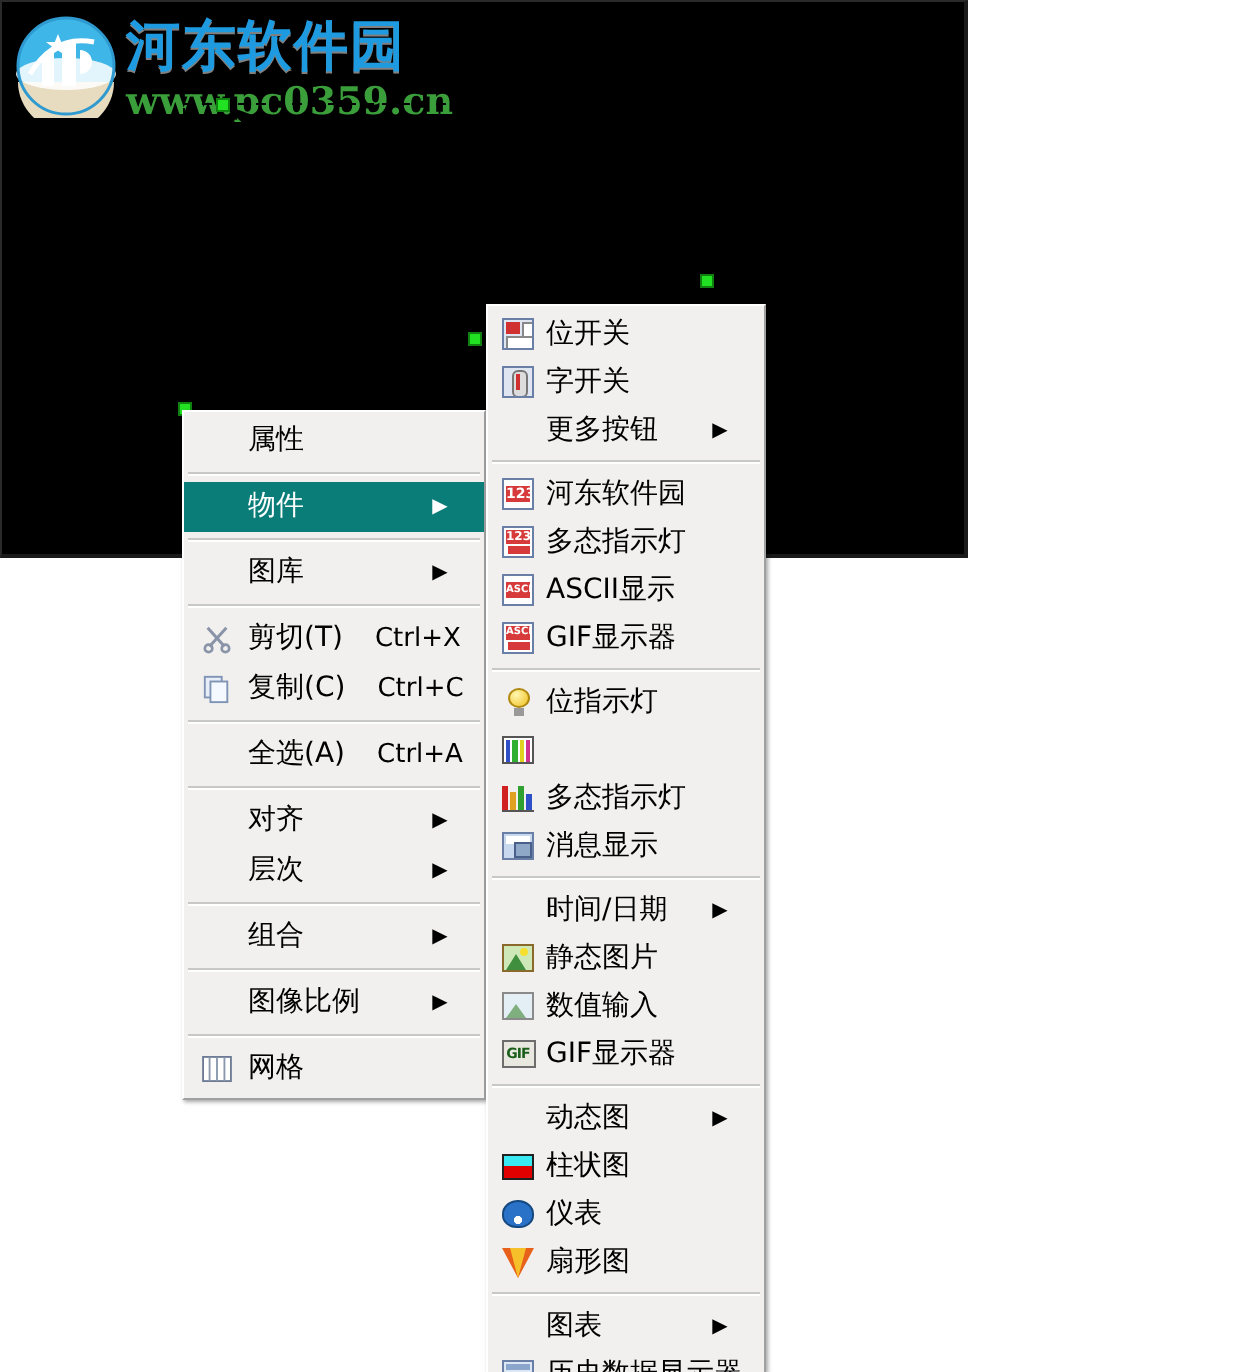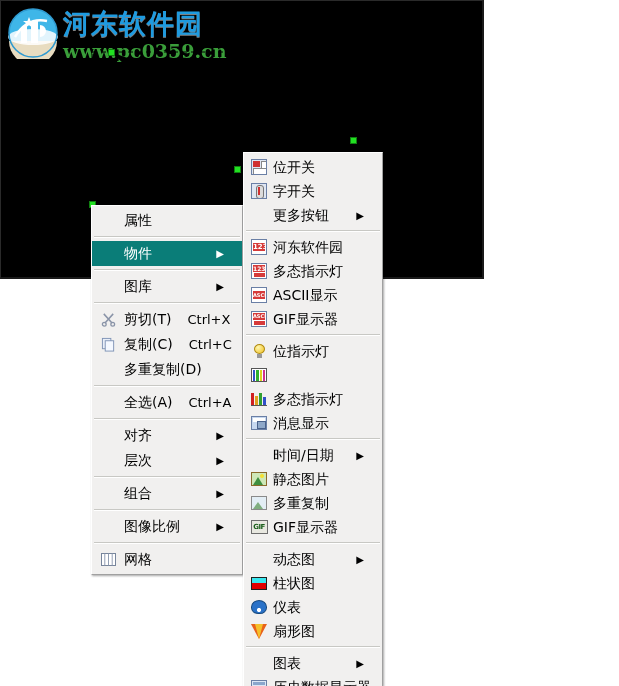--- a/index.html
+++ b/index.html
@@ -394,25 +394,20 @@
       <span class="ico">
         <svg width="15" height="15" viewBox="0 0 16 16">
           <rect x="1.5" y="1.5" width="9" height="11" fill="#e8eef8" stroke="#7f93b5"></rect>
           <rect x="4.5" y="4" width="9" height="11" fill="#f4f8ff" stroke="#7f93b5"></rect>
         </svg>
       </span>
       <span class="lbl">复制(C)</span>
       <span class="acc">Ctrl+C</span>
       <span class="arrow"></span>
     </div>
-    <div class="mi">
-      <span class="ico"></span>
-      <span class="lbl">多重复制(D)</span>
-      <span class="arrow"></span>
-    </div>
     <div class="sep"></div>
     <div class="mi">
       <span class="ico"></span>
       <span class="lbl">全选(A)</span>
       <span class="acc">Ctrl+A</span>
       <span class="arrow"></span>
     </div>
     <div class="sep"></div>
     <div class="mi">
       <span class="ico"></span>
@@ -563,21 +558,21 @@
       <span class="ico">
         <span class="ic-img"></span>
       </span>
       <span class="lbl">静态图片</span>
       <span class="arrow"></span>
     </div>
     <div class="mi">
       <span class="ico">
         <span class="ic-imgv"></span>
       </span>
-      <span class="lbl">多重复制</span>
+      <span class="lbl">数值输入</span>
       <span class="arrow"></span>
     </div>
     <div class="mi">
       <span class="ico">
         <span class="ic-gif">GIF</span>
       </span>
       <span class="lbl">GIF显示器</span>
       <span class="arrow"></span>
     </div>
     <div class="sep"></div>

